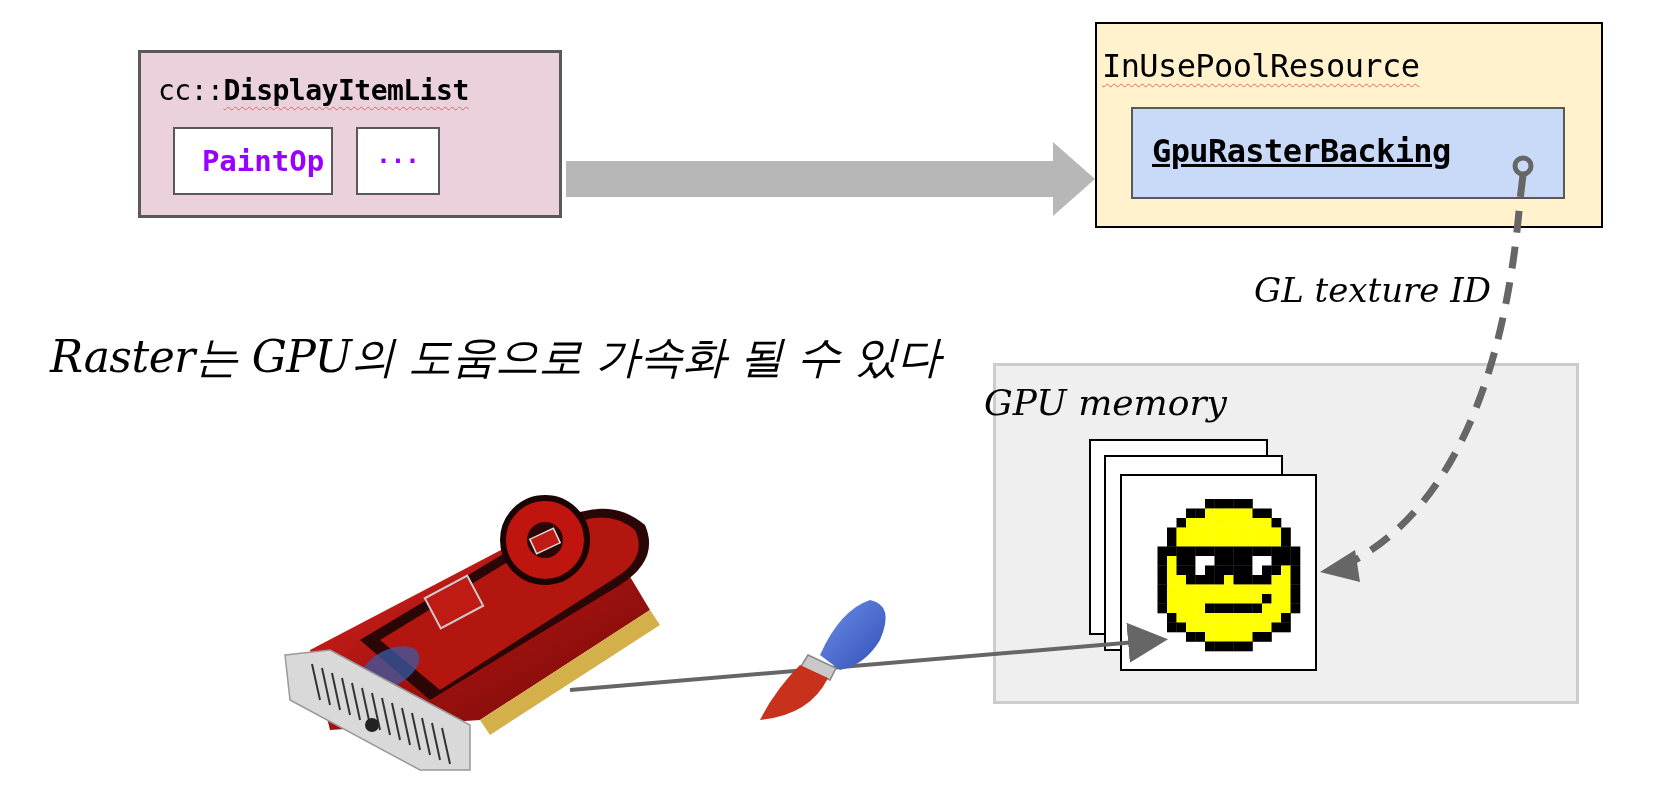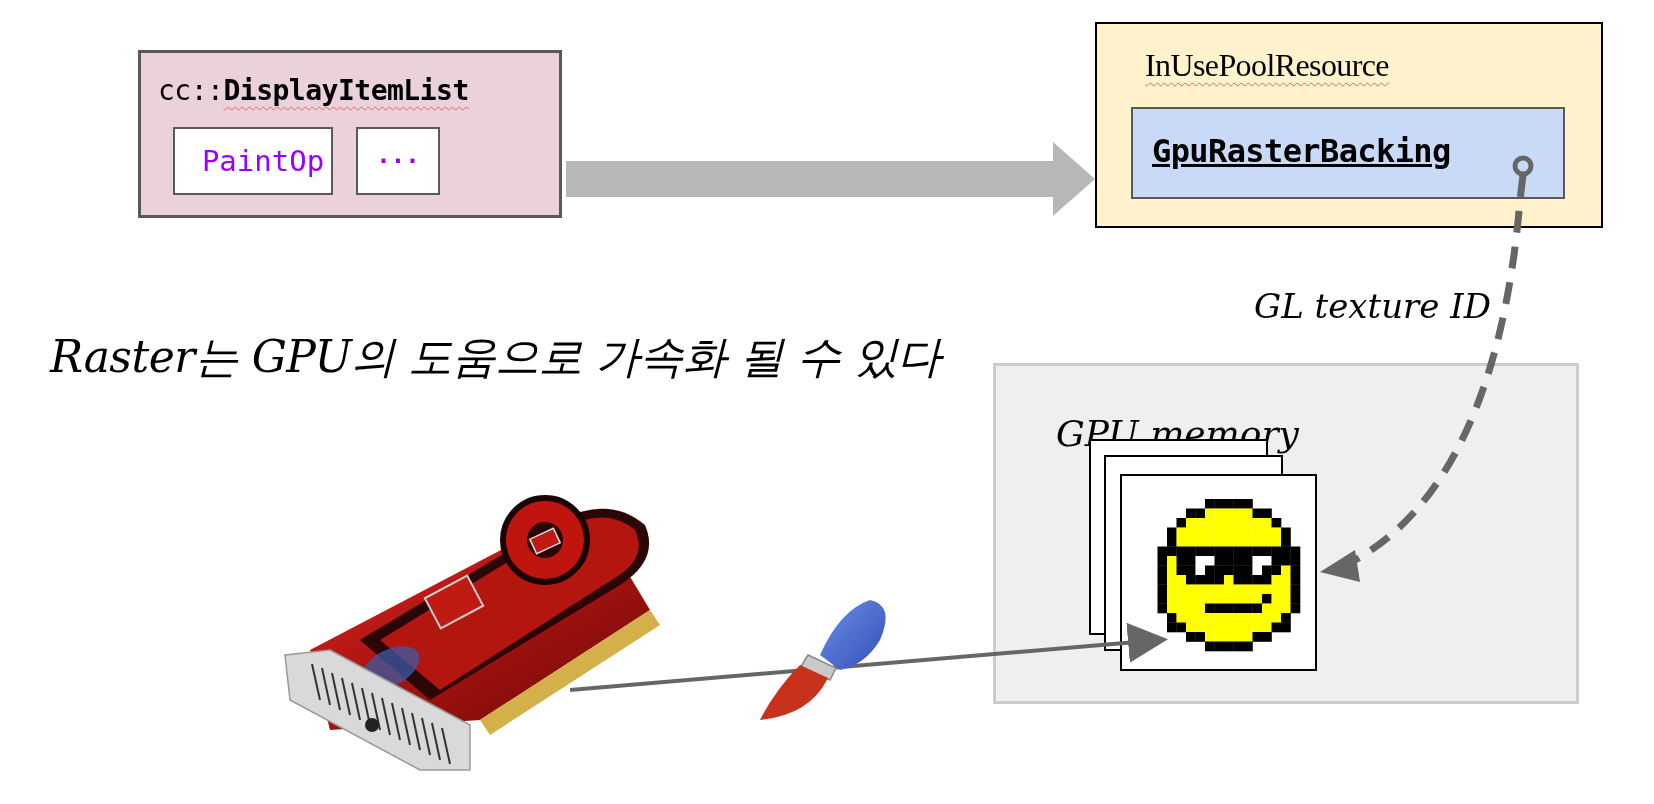--- a/index.html
+++ b/index.html
@@ -5,37 +5,37 @@
   html, body { margin:0; padding:0; background:#ffffff; }
   body { width:1654px; height:804px; position:relative; overflow:hidden; font-family:"DejaVu Sans", sans-serif; }
   .abs { position:absolute; }
   .mono { font-family:"DejaVu Sans Mono", "Liberation Mono", monospace; }
   .serif-i { font-family:"DejaVu Serif", "Liberation Serif", serif; font-style:italic; }
 
   #dil-box { left:138px; top:50px; width:424px; height:168px; background:#ead1dc; border:3px solid #595959; box-sizing:border-box; }
   #dil-title { left:158px; top:74px; font-size:28px; color:#000; white-space:nowrap; letter-spacing:-0.5px; }
   #dil-title .ns { font-weight:normal; }
   #dil-title .cls { font-weight:bold; text-decoration:underline wavy #e06666; text-decoration-thickness:1px; text-underline-offset:6px; }
-  #paintop-cell { left:173px; top:127px; width:160px; height:68px; background:#fff; border:2px solid #595959; box-sizing:border-box; display:flex; align-items:center; justify-content:center; font-size:29px; font-weight:normal; color:#9900ff;padding-left:20px; }
+  #paintop-cell { left:173px; top:127px; width:160px; height:68px; background:#fff; border:2px solid #595959; box-sizing:border-box; display:flex; align-items:center; justify-content:center; font-size:29px; font-weight:bold; color:#9900ff;padding-left:20px; }
   #more-cell { left:356px; top:127px; width:84px; height:68px; background:#fff; border:2px solid #595959; box-sizing:border-box; display:flex; align-items:center; justify-content:center; font-size:24px; font-weight:bold; color:#9900ff; }
 
   #iupr-box { left:1095px; top:22px; width:508px; height:206px; background:#fff2cc; border:2px solid #000; box-sizing:border-box; }
-  #iupr-title { left:1145px; top:47px; font-size:32px; color:#000; white-space:nowrap; letter-spacing:-0.6px; text-decoration:underline wavy #e06666; text-decoration-thickness:1px; text-underline-offset:6px;font-family:Liberation Serif, serif; }
+  #iupr-title { left:1102px; top:47px; font-size:32px; color:#000; white-space:nowrap; letter-spacing:-0.6px; text-decoration:underline wavy #e06666; text-decoration-thickness:1px; text-underline-offset:6px; }
   #grb-box { left:1131px; top:107px; width:434px; height:92px; background:#c9daf8; border:2px solid #595959; box-sizing:border-box; }
   #grb-title { left:1152px; top:132px; font-size:32px; font-weight:bold; color:#000; white-space:nowrap; letter-spacing:-0.6px;text-decoration:underline; }
 
   #gpumem-box { left:993px; top:363px; width:586px; height:341px; background:#efefef; border:3px solid #cccccc; box-sizing:border-box; }
-  #gpumem-label { left:1056px; top:382px; font-size:36px; color:#000; white-space:nowrap;margin-top:31px; }
+  #gpumem-label { left:984px; top:382px; font-size:36px; color:#000; white-space:nowrap; }
 
   .tex-page { background:#fff; border:2px solid #000; box-sizing:border-box; }
   #tex-page-1 { left:1089px; top:439px; width:179px; height:196px; }
   #tex-page-2 { left:1104px; top:455px; width:179px; height:196px; }
   #tex-page-3 { left:1120px; top:474px; width:197px; height:197px; }
 
-  #gl-label { left:1254px; top:270px; font-size:34px; color:#000; white-space:nowrap;margin-top:16px; }
+  #gl-label { left:1254px; top:270px; font-size:34px; color:#000; white-space:nowrap; }
 
   #caption { left:50px; top:328px; font-size:44px; color:#000; white-space:nowrap; letter-spacing:-0.5px;text-align:right; }
 
   #overlay { left:0; top:0; width:1654px; height:804px; pointer-events:none; }
 </style>
 </head>
 <body>
 
 <div id="dil-box" class="abs"></div>
 <div id="dil-title" class="abs mono"><span class="ns">cc::</span><span class="cls">DisplayItemList</span></div>

